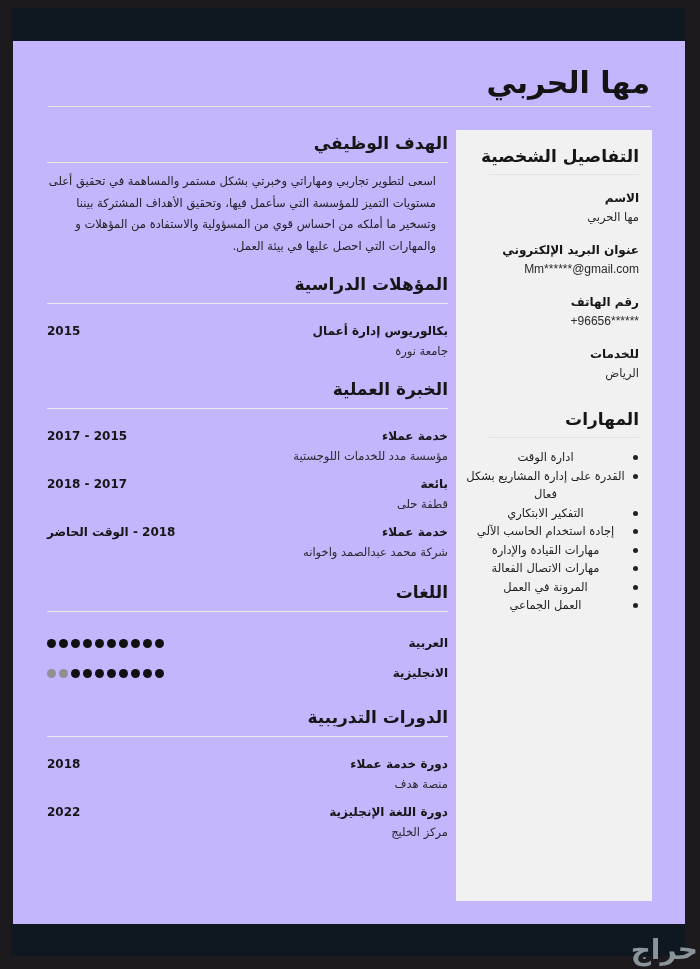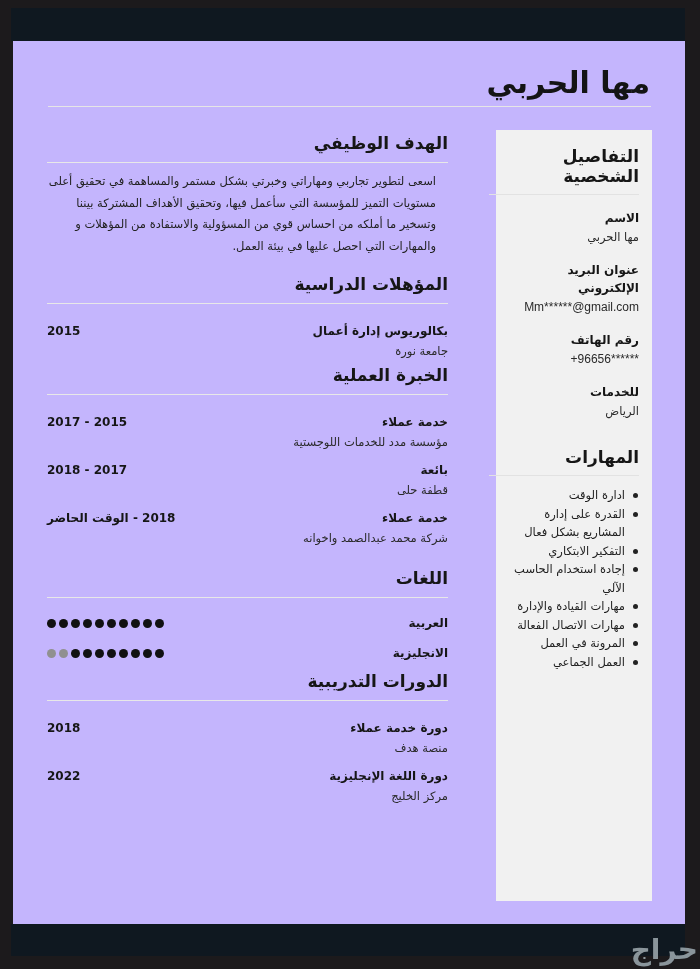--- a/index.html
+++ b/index.html
@@ -30,37 +30,37 @@
   .name-title {
     position: absolute; right: 35px; top: 24px;
     font-size: 30px; font-weight: bold; margin: 0; color: #141414;
   }
   .name-rule {
     position: absolute; right: 34px; left: 35px; top: 65px;
     border-top: 1px solid #e6e6e6;
   }
   
   .sidebar {
-    position: absolute; right: 33px; top: 89px; width: 156px; height: 771px;
+    position: absolute; right: 33px; top: 89px; width: 196px; height: 771px;
     background: #f1f1f1; padding: 0 13px 0 10px; box-sizing: border-box; margin-left: 8px;
   }
   .side-h {
     font-size: 17px; font-weight: bold; margin: 16px 0 0 0; color: #161616;
   }
   .side-rule { border-top: 1px solid #e2e2e2; margin: 8px 0 0 0; width: 150px; margin-left: auto; }
   .detail { margin-top: 14px; }
   .detail:first-of-type { margin-top: 14px; }
   .detail-label { font-size: 12px; font-weight: bold; color: #161616; line-height: 18px; }
   .detail-value { font-size: 11.5px; color: #2a2a2a; line-height: 20px; }
   .detail-value.ltr { direction: ltr; text-align: right; font-family: "Liberation Sans", sans-serif; font-size: 12px; }
   .skills-h { margin-top: 26px; }
   .skills { list-style: none; margin: 10px 0 0 0; padding: 0; }
   .skills li {
     font-size: 11.5px; line-height: 18.5px; color: #1e1e1e;
-    position: relative; padding-right: 14px;
+    position: relative; padding-right: 14px; text-align: center;
   }
   .skills li::before {
     content: ""; position: absolute; right: 1px; top: 7px;
     width: 5px; height: 5px; border-radius: 50%; background: #222;
   }
   
   .main {
     position: absolute; right: 237px; left: 34px; top: 89px;
   }
   .sec-h {
@@ -137,21 +137,21 @@
       <div class="sec-rule"></div>
       <div class="entry" style="margin-top:18px">
         <div>
           <div class="entry-title">بكالوريوس إدارة أعمال</div>
           <div class="entry-sub">جامعة نورة</div>
         </div>
         <div class="entry-date">2015</div>
       </div>
     </div>
 
-    <div style="">
+    <div style="margin-top:14px">
       <h2 class="sec-h">الخبرة العملية</h2>
       <div class="sec-rule"></div>
       <div class="entry" style="margin-top:18px">
         <div>
           <div class="entry-title">خدمة عملاء</div>
           <div class="entry-sub">مؤسسة مدد للخدمات اللوجستية</div>
         </div>
         <div class="entry-date">2015 - 2017</div>
       </div>
       <div class="entry" style="margin-top:8px">
@@ -166,21 +166,21 @@
           <div class="entry-title">خدمة عملاء</div>
           <div class="entry-sub">شركة محمد عبدالصمد واخوانه</div>
         </div>
         <div class="entry-date">2018 - الوقت الحاضر</div>
       </div>
     </div>
 
     <div style="margin-top:16px">
       <h2 class="sec-h">اللغات</h2>
       <div class="sec-rule"></div>
-      <div class="lang-row" style="margin-top:10px">
+      <div class="lang-row" style="margin-top:16px">
         <span class="lang-name">العربية</span>
         <div class="dots">
             <span class="dot"></span>
             <span class="dot"></span>
             <span class="dot"></span>
             <span class="dot"></span>
             <span class="dot"></span>
             <span class="dot"></span>
             <span class="dot"></span>
             <span class="dot"></span>
@@ -198,21 +198,21 @@
             <span class="dot"></span>
             <span class="dot"></span>
             <span class="dot"></span>
             <span class="dot"></span>
             <span class="dot"></span>
             <span class="dot"></span>
           </div>
       </div>
     </div>
 
-    <div style="">
+    <div style="margin-top:16px">
       <h2 class="sec-h">الدورات التدريبية</h2>
       <div class="sec-rule"></div>
       <div class="entry" style="margin-top:18px">
         <div>
           <div class="entry-title">دورة خدمة عملاء</div>
           <div class="entry-sub">منصة هدف</div>
         </div>
         <div class="entry-date">2018</div>
       </div>
       <div class="entry" style="margin-top:8px">

